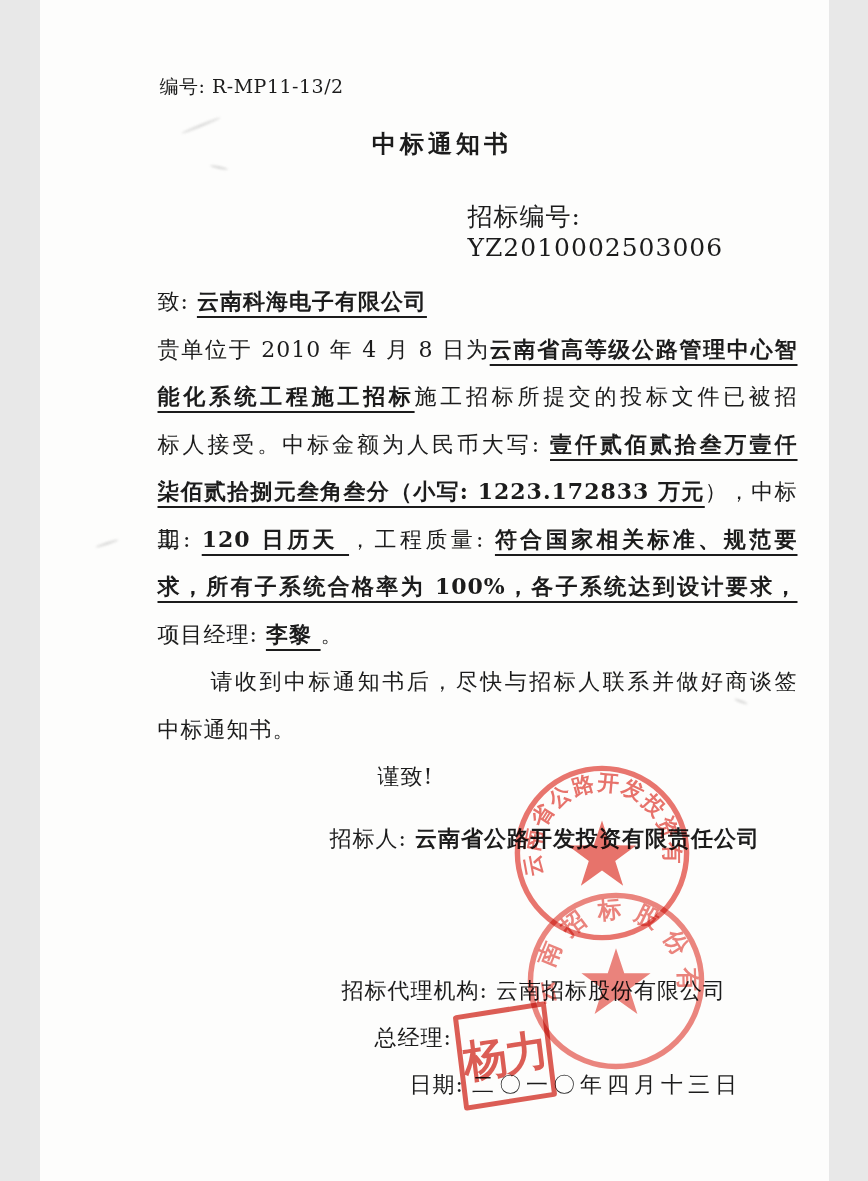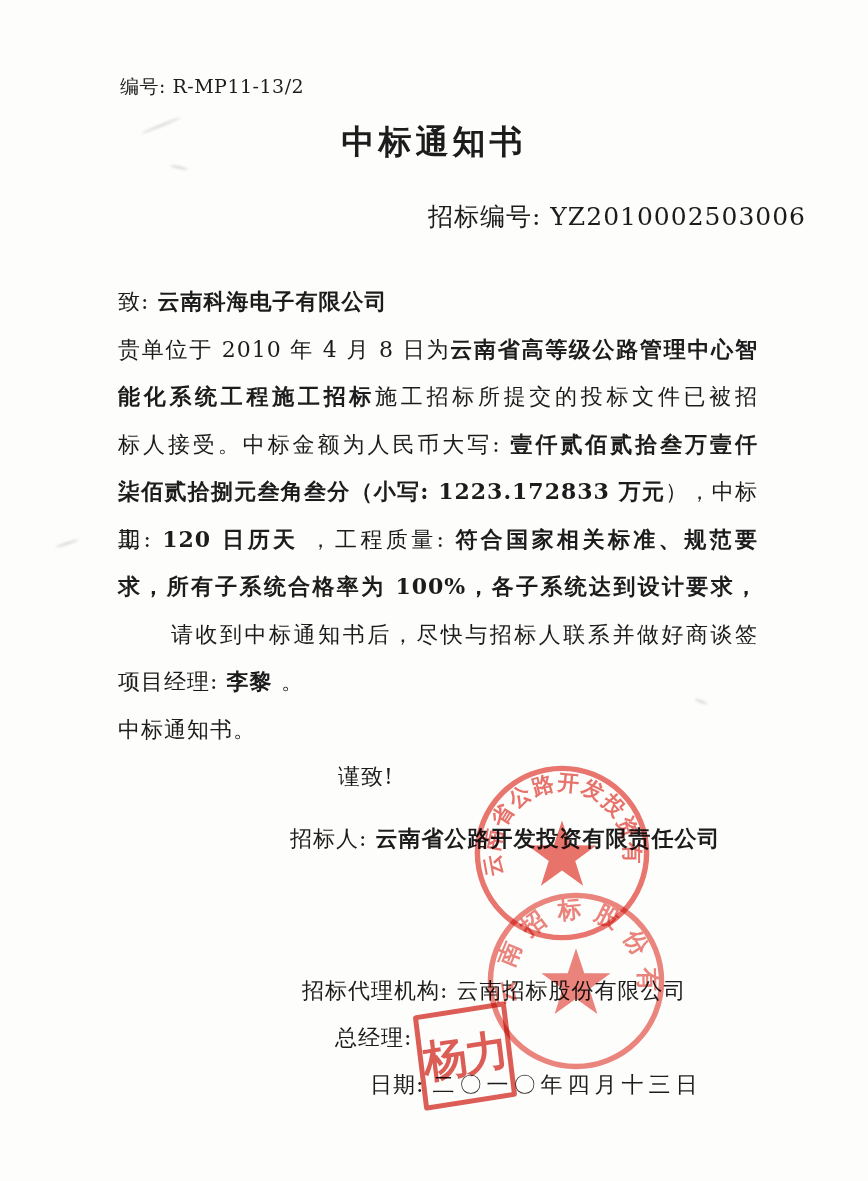--- a/index.html
+++ b/index.html
@@ -1,35 +1,35 @@
 <!DOCTYPE html>
 <html><head>
 <meta charset="utf-8">
 <style>
   html,body{margin:0;padding:0;background:#e8e8e8;}
   .page{
     position:relative;
-    width:868px;height:1181px;
+    width:789px;height:1181px;
     margin:0 auto;
     background:#fdfdfc;
     overflow:hidden;
     font-family:"DejaVu Serif","Liberation Serif",serif;
     color:#1c1c1c;
   }
   
   .doc-no{position:absolute;left:120px;top:74px;font-size:19px;letter-spacing:.5px;}
-  .title{position:absolute;left:0;top:120px;width:100%;margin:0;text-align:center;
-         font-size:33px;font-weight:700;letter-spacing:4px;}
+  .title{position:absolute;left:0;top:120px;width:100%;margin:8px;text-align:center;
+         font-size:24px;font-weight:700;letter-spacing:4px;}
   .tender-no{position:absolute;left:428px;top:188px;font-size:25px;letter-spacing:1px;margin-top:12px;}
   
   .body-text{position:absolute;left:118px;top:278px;width:640px;font-size:22px;}
   .line{height:47.5px;line-height:47.5px;letter-spacing:1px;}
   .line.fill{text-align:justify;text-align-last:justify;}
   .seg-n{font-weight:400;}
-  .seg-bu{font-weight:700;text-decoration-thickness:2px;text-underline-offset:7px;}
+  .seg-bu{font-weight:700;text-decoration:underline;text-decoration-thickness:2px;text-underline-offset:7px;}
   
   .sig{position:absolute;font-size:22px;letter-spacing:1px;white-space:nowrap;}
   .sig-bidder{left:290px;top:824px;}
   .sig-agency{left:302px;top:976px;}
   .sig-manager{left:335px;top:1023px;}
   .sig-date{left:335px;top:1070px;margin-left:35px;}
   .sig .val-bold{font-weight:700;}
   .sig-date .val{letter-spacing:5px;}
   
   .seal{position:absolute;mix-blend-mode:multiply;pointer-events:none;}
@@ -63,22 +63,22 @@
   <div class="tender-no">招标编号: YZ2010002503006</div>
 
   <div class="body-text" id="body-lines">
       <div class="line"><span class="seg-n">致: </span><span class="seg-bu">云南科海电子有限公司</span></div>
       <div class="line fill"><span class="seg-n">贵单位于 2010 年 4 月 8 日为</span><span class="seg-bu">云南省高等级公路管理中心智</span></div>
       <div class="line fill"><span class="seg-bu">能化系统工程施工招标</span><span class="seg-n">施工招标所提交的投标文件已被招</span></div>
       <div class="line fill"><span class="seg-n">标人接受。中标金额为人民币大写: </span><span class="seg-bu">壹仟贰佰贰拾叁万壹仟</span></div>
       <div class="line fill"><span class="seg-bu">柒佰贰拾捌元叁角叁分（小写: 1223.172833 万元</span><span class="seg-n">），中标工</span></div>
       <div class="line fill"><span class="seg-n">期: </span><span class="seg-bu"> 120 日历天 </span><span class="seg-n">，工程质量: </span><span class="seg-bu">符合国家相关标准、规范要</span></div>
       <div class="line fill"><span class="seg-bu">求，所有子系统合格率为 100%，各子系统达到设计要求，</span></div>
+      <div class="line"><span class="seg-n">项目经理: </span><span class="seg-bu"> 李黎 </span><span class="seg-n">。</span></div>
       <div class="line fill" style="padding-left: 53px;"><span class="seg-n">请收到中标通知书后，尽快与招标人联系并做好商谈签</span></div>
-      <div class="line"><span class="seg-n">项目经理: </span><span class="seg-bu"> 李黎 </span><span class="seg-n">。</span></div>
       <div class="line"><span class="seg-n">中标通知书。</span></div>
       <div class="line" style="padding-left: 220px;"><span class="seg-n">谨致!</span></div>
     </div>
 
   <div class="sig sig-bidder">
     <span class="lab">招标人: </span><span class="val val-bold">云南省公路开发投资有限责任公司</span>
   </div>
 
   <div class="sig sig-agency">
     <span class="lab">招标代理机构: </span><span class="val">云南招标股份有限公司</span>

